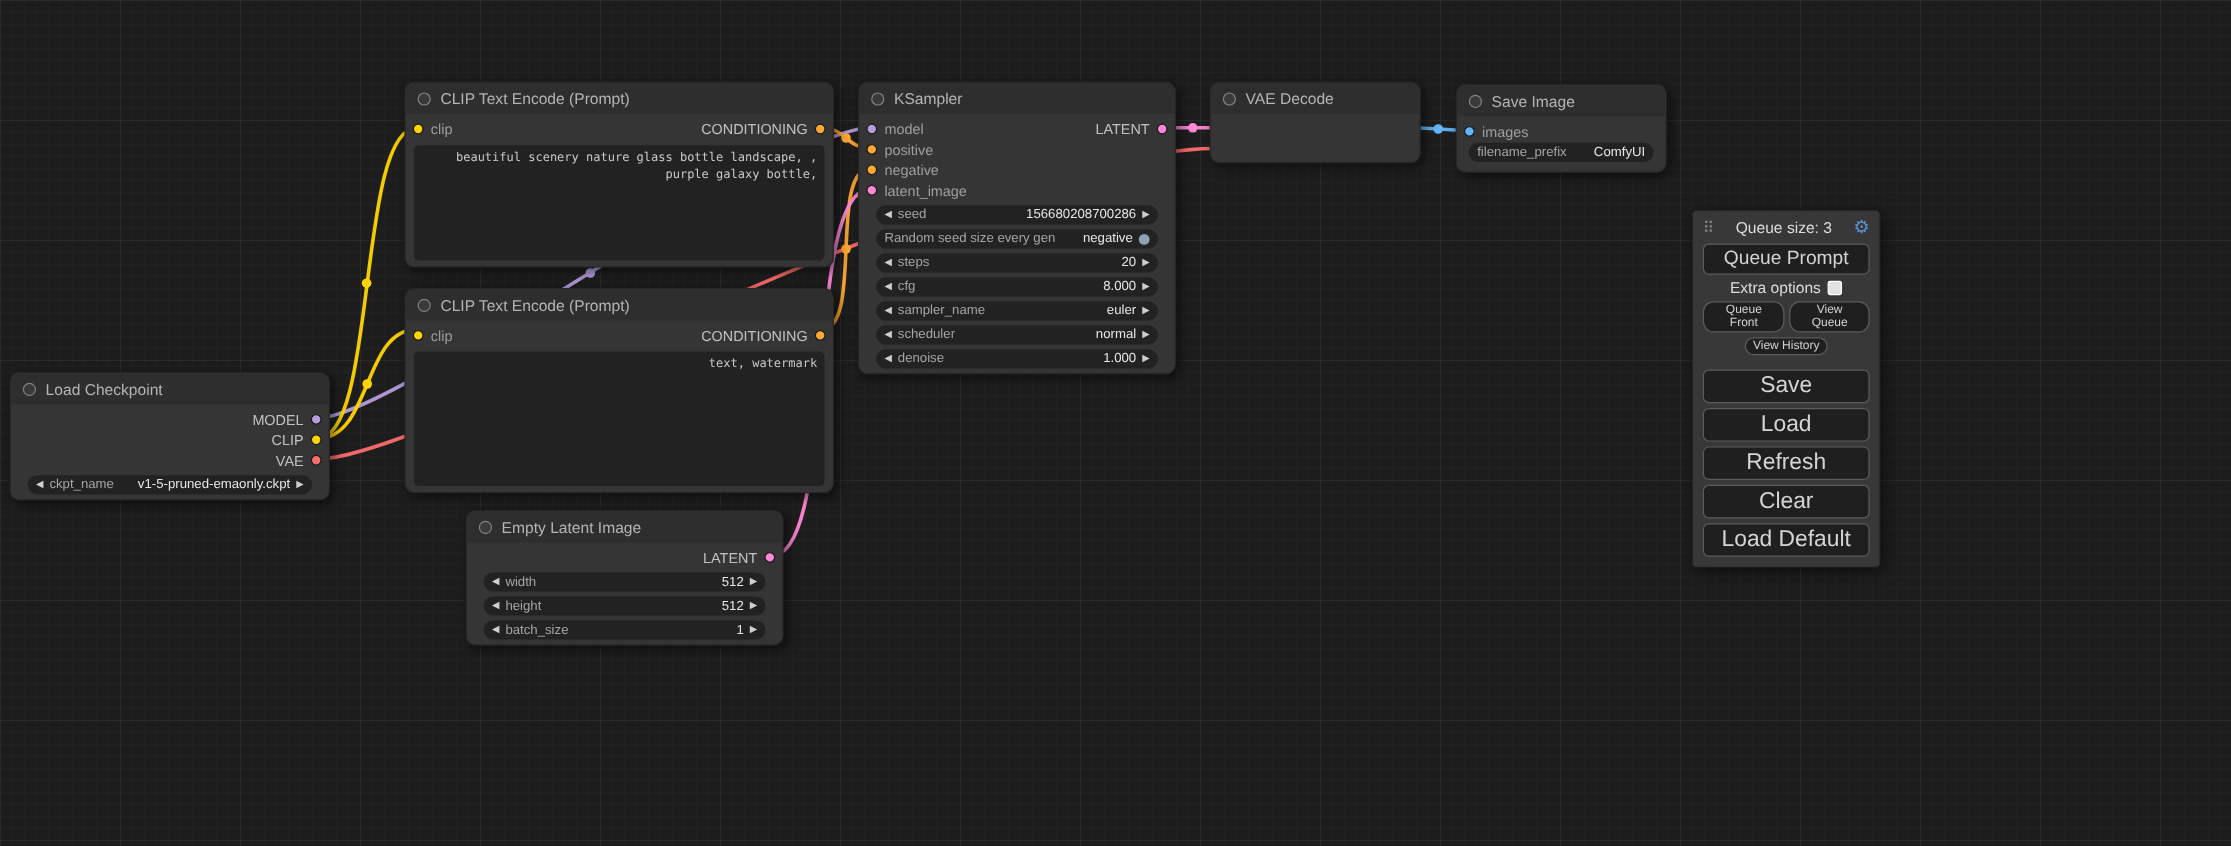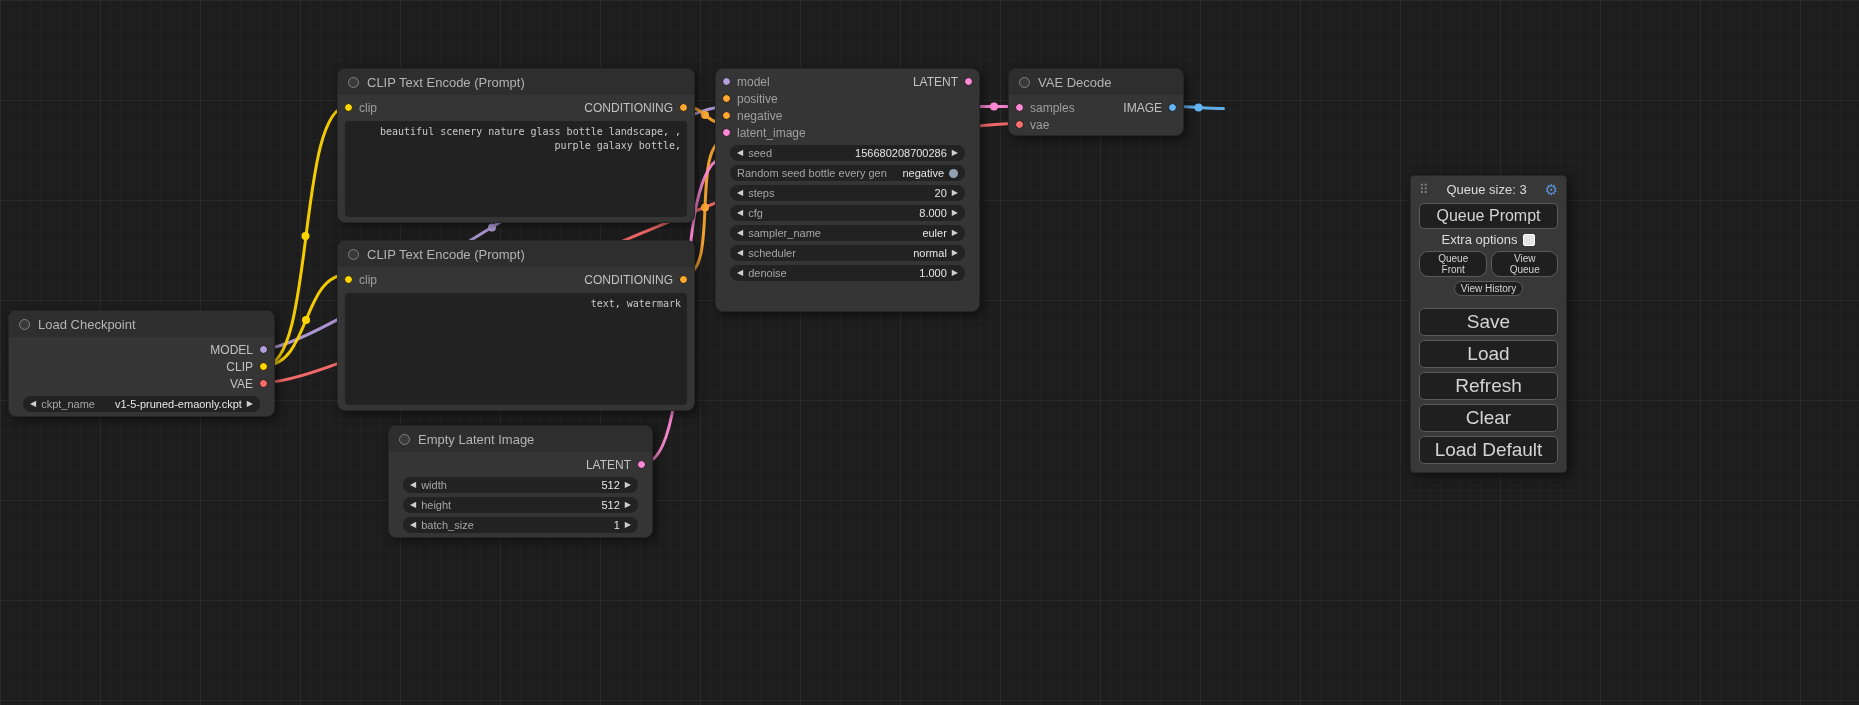--- a/index.html
+++ b/index.html
@@ -218,20 +218,24 @@
     </div>
     <div class="widget">
       <span class="arrow">◀</span>
       <span class="w-label">batch_size</span>
       <span class="w-value">1</span>
       <span class="arrow">▶</span>
     </div>
   </div>
 
   <div class="node" style="left:715px;top:68px;width:265px;height:244px;">
+    <div class="node-title">
+      <span class="collapse-dot"></span>
+      <span class="title-text">KSampler</span>
+    </div>
     <div class="slots">
       <div class="slot-row both">
         <span class="in-group">
           <span class="port p-model"></span>
           <span class="in-label">model</span>
         </span>
         <span class="out-group">
           <span class="out-label">LATENT</span>
           <span class="port p-latent"></span>
         </span>
@@ -249,21 +253,21 @@
         <span class="in-label">latent_image</span>
       </div>
     </div>
     <div class="widget">
       <span class="arrow">◀</span>
       <span class="w-label">seed</span>
       <span class="w-value">156680208700286</span>
       <span class="arrow">▶</span>
     </div>
     <div class="widget">
-      <span class="w-label">Random seed bottle every gen</span>
+      <span class="w-label">Random seed size every gen</span>
       <span class="w-value">negative</span>
       <span class="toggle-dot"></span>
     </div>
     <div class="widget">
       <span class="arrow">◀</span>
       <span class="w-label">steps</span>
       <span class="w-value">20</span>
       <span class="arrow">▶</span>
     </div>
     <div class="widget">
@@ -290,38 +294,38 @@
       <span class="w-value">1.000</span>
       <span class="arrow">▶</span>
     </div>
   </div>
 
   <div class="node" style="left:1008px;top:68px;width:176px;height:68px;">
     <div class="node-title">
       <span class="collapse-dot"></span>
       <span class="title-text">VAE Decode</span>
     </div>
-    <div class="slots">
-      <div class="slot-row both">
-        <span class="in-group">
-          <span class="port p-latent"></span>
-          <span class="in-label">samples</span>
-        </span>
-        <span class="out-group">
-          <span class="out-label">IMAGE</span>
-          <span class="port p-image"></span>
-        </span>
-      </div>
+  </div>
+
+  <div class="node" style="left:1213px;top:70px;width:176px;height:74px;">
+    <div class="node-title">
+      <span class="collapse-dot"></span>
+      <span class="title-text">Save Image</span>
+    </div>
+    <div class="slots">
       <div class="slot-row in">
-        <span class="port p-vae" style="margin-right:6px;"></span>
-        <span class="in-label">vae</span>
-      </div>
-    </div>
-  </div>
-
+        <span class="port p-image" style="margin-right:6px;"></span>
+        <span class="in-label">images</span>
+      </div>
+    </div>
+    <div class="widget" style="margin:1px 10px 4px;">
+      <span class="w-label">filename_prefix</span>
+      <span class="w-value">ComfyUI</span>
+    </div>
+  </div>
 
   <div class="menu">
     <div class="menu-header">
       <span class="drag-handle">⠿</span>
       <span class="queue-size">Queue size: 3</span>
       <span class="gear">⚙</span>
     </div>
     <button class="btn big">Queue Prompt</button>
     <div class="extra">
       <span>Extra options</span>

